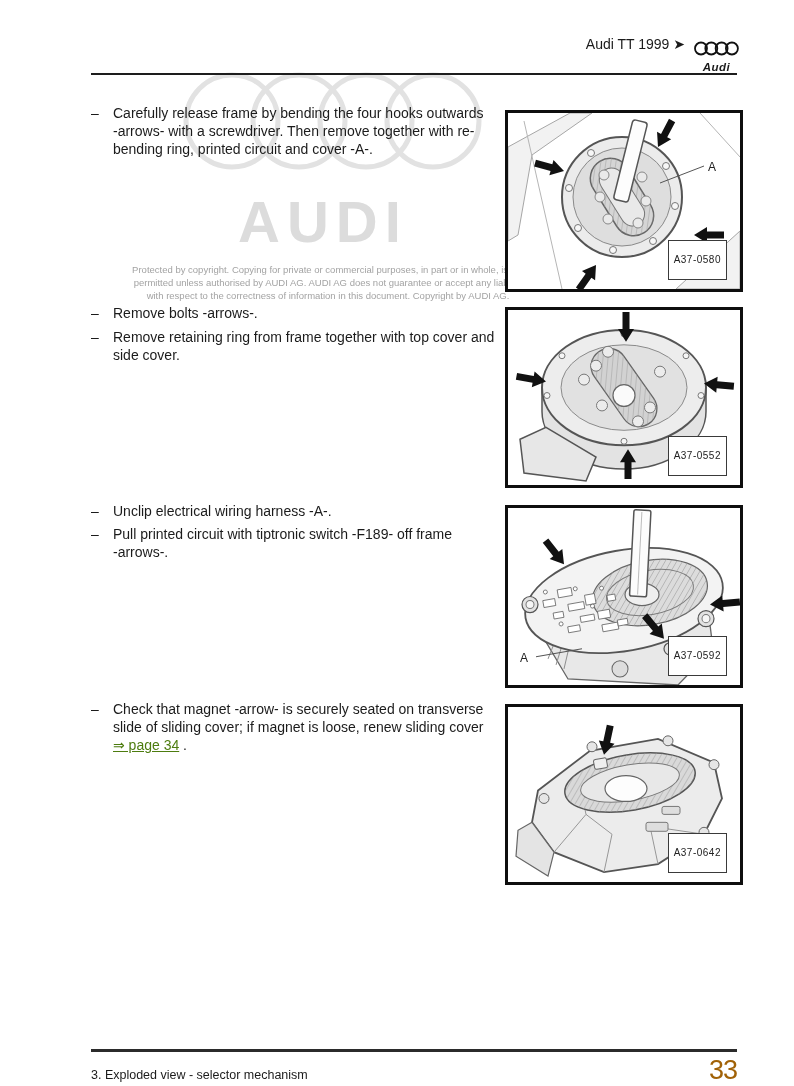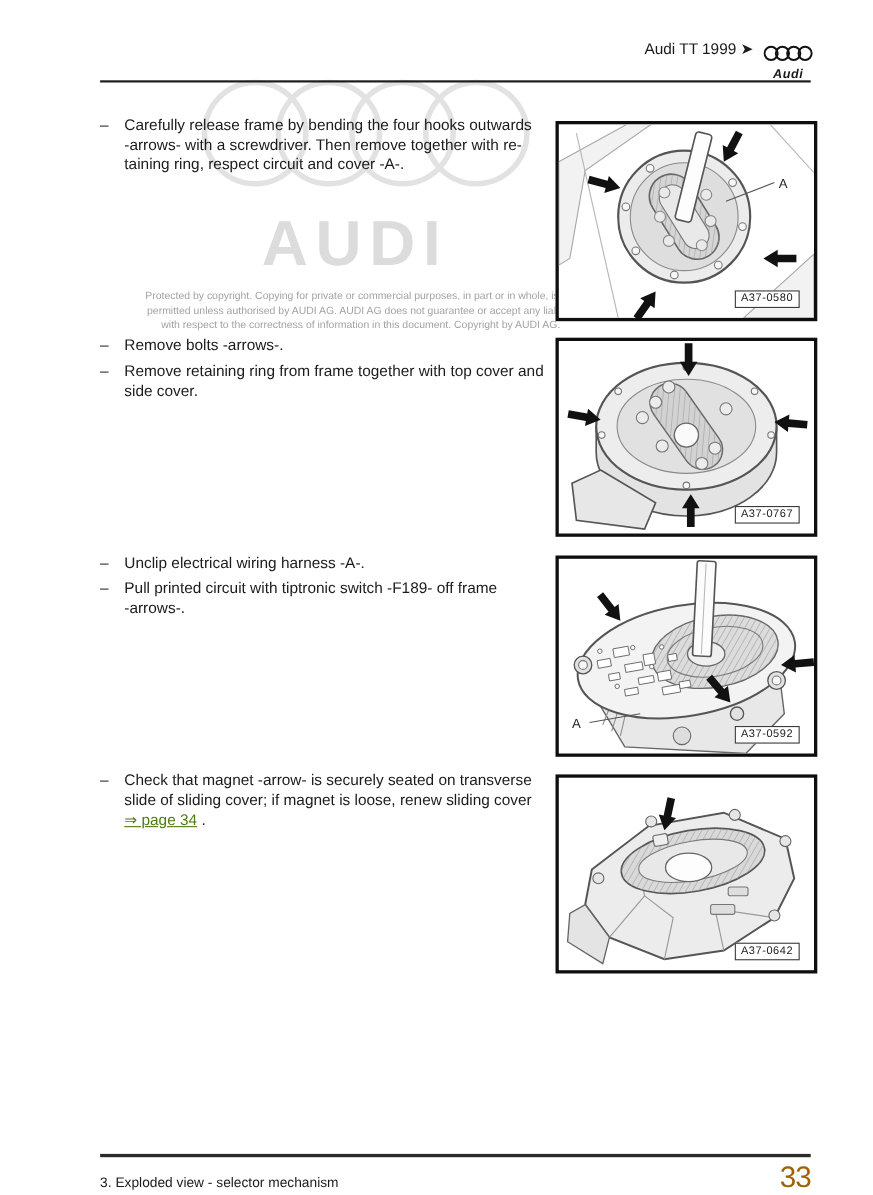--- a/index.html
+++ b/index.html
@@ -28,21 +28,21 @@
   .s1{top:104px}.s2{top:304px}.s3{top:328px}.s4{top:502px}.s5{top:525px}.s6{top:700px}
   
   .figure{position:absolute; left:505px; width:232px; border:3px solid #0e0e0e;
     background:#ffffff; z-index:5;}
   .f1{top:110px; height:176px}
   .f2{top:307px; height:175px}
   .f3{top:505px; height:177px}
   .f4{top:704px; height:175px}
   .figure svg.illus{display:block; width:232px; height:100%;}
   .fig-badge{position:absolute; right:13px; bottom:9px; background:#fff;
-    border:1.5px solid #3a3a3a; font-size:10px; line-height:14px; padding:0 5px;
+    border:1.5px solid #3a3a3a; font-size:10px; line-height:14px; padding:12px 5px;
     letter-spacing:.5px; color:#222;}
   
   .footer-rule{position:absolute; left:91px; top:1049px; width:646px; height:2.5px; background:#2b2b2b;}
   .footer{position:absolute; left:91px; top:1055px; width:646px; display:flex;
     justify-content:space-between; align-items:baseline; gap:13px;}
   .footer .section{font-size:12.5px; color:#1b1b1b;}
   .footer .pagenum{font-size:27px; letter-spacing:-1px; color:#a16207;}
   .arr{fill:#111;}
   text.callout{font-size:12px; fill:#222; font-family:"Liberation Sans",sans-serif;}
 </style>
@@ -86,21 +86,21 @@
       </g>
     </svg>
     <div class="wordmark">Audi</div>
   </div>
   <div class="header-rule"></div>
 
   <div class="step s1">
     <span class="dash">–</span>
     <span class="txt">Carefully release frame by bending the four hooks outwards
 -arrows- with a screwdriver. Then remove together with re-
-taining ring, respect circuit and cover -A-.</span>
+bending ring, printed circuit and cover -A-.</span>
   </div>
   <div class="step s2">
     <span class="dash">–</span>
     <span class="txt">Remove bolts -arrows-.</span>
   </div>
   <div class="step s3">
     <span class="dash">–</span>
     <span class="txt">Remove retaining ring from frame together with top cover and
 side cover.</span>
   </div>
@@ -194,21 +194,21 @@
           <circle cx="130" cy="112" r="5.5"></circle>
         <circle cx="152" cy="62" r="5.5"></circle>
       </g>
       <g>
         <use href="#arr" class="arr" transform="translate(118,32) rotate(0)"></use>
         <use href="#arr" class="arr" transform="translate(38,72) rotate(-80)"></use>
         <use href="#arr" class="arr" transform="translate(196,74) rotate(95)"></use>
         <use href="#arr" class="arr" transform="translate(120,140) rotate(180)"></use>
       </g>
     </svg>
-    <div class="fig-badge">A37-0767</div>
+    <div class="fig-badge">A37-0552</div>
   </div>
 
   <div class="figure f3">
     <svg class="illus" viewBox="0 0 232 176" preserveAspectRatio="none">
       <path d="M30,120 L60,170 L170,176 L205,140 L200,100 L40,96 Z" fill="#e8e8e8" stroke="#666" stroke-width="1.3"></path>
       <path d="M52,120 L40,150 M58,124 L48,156 M64,126 L56,160" stroke="#8f8f8f" fill="none"></path>
       <circle cx="112" cy="160" r="8" fill="#dddddd" stroke="#666"></circle>
       <g transform="rotate(-10 116 92)">
         <ellipse cx="116" cy="92" rx="100" ry="50" fill="#f3f3f3" stroke="#555" stroke-width="1.8"></ellipse>
       </g>

